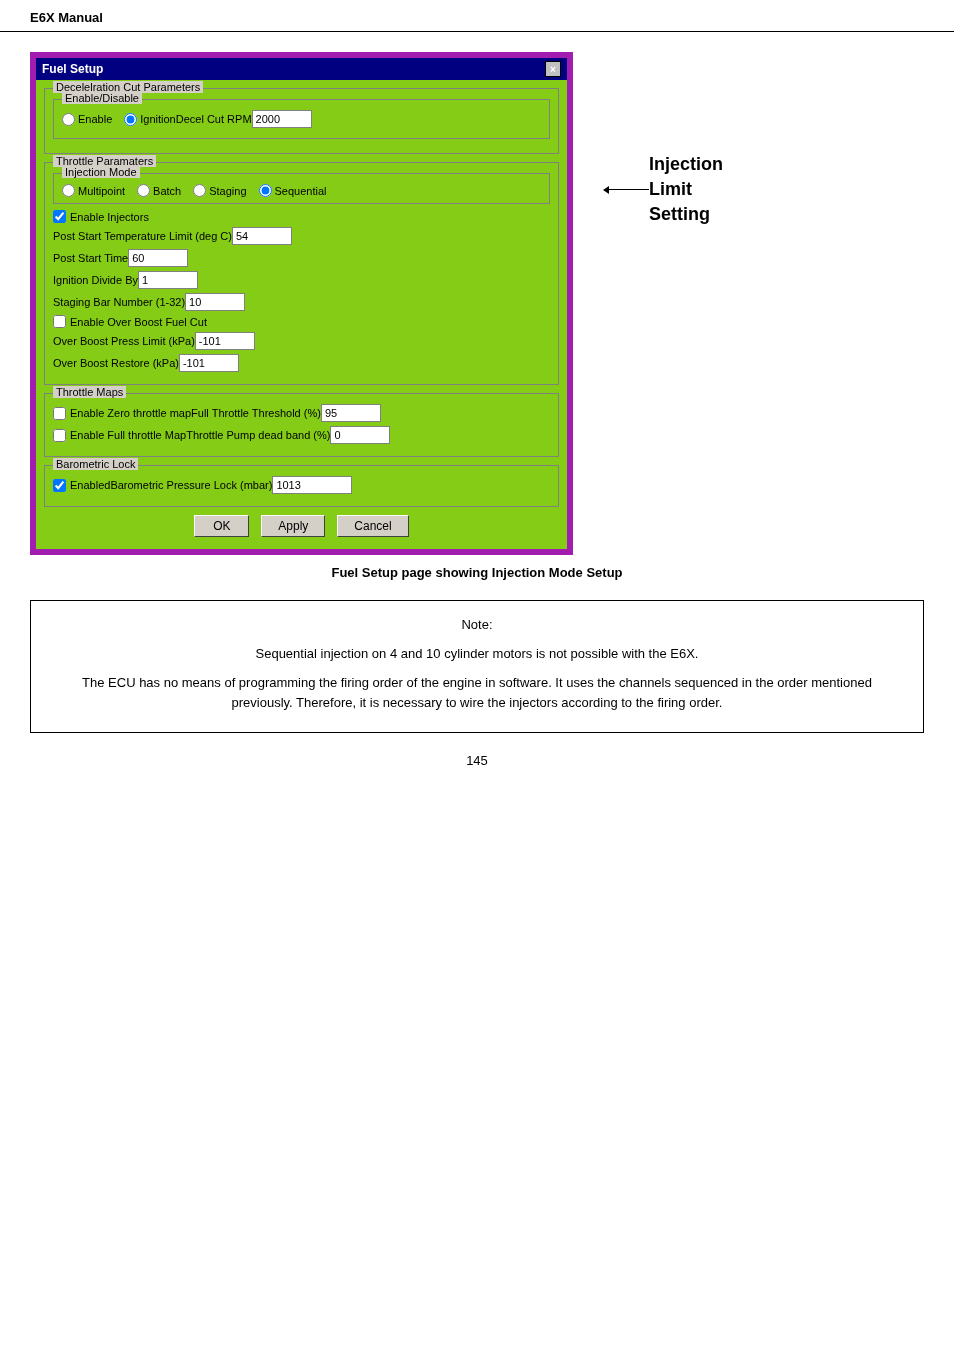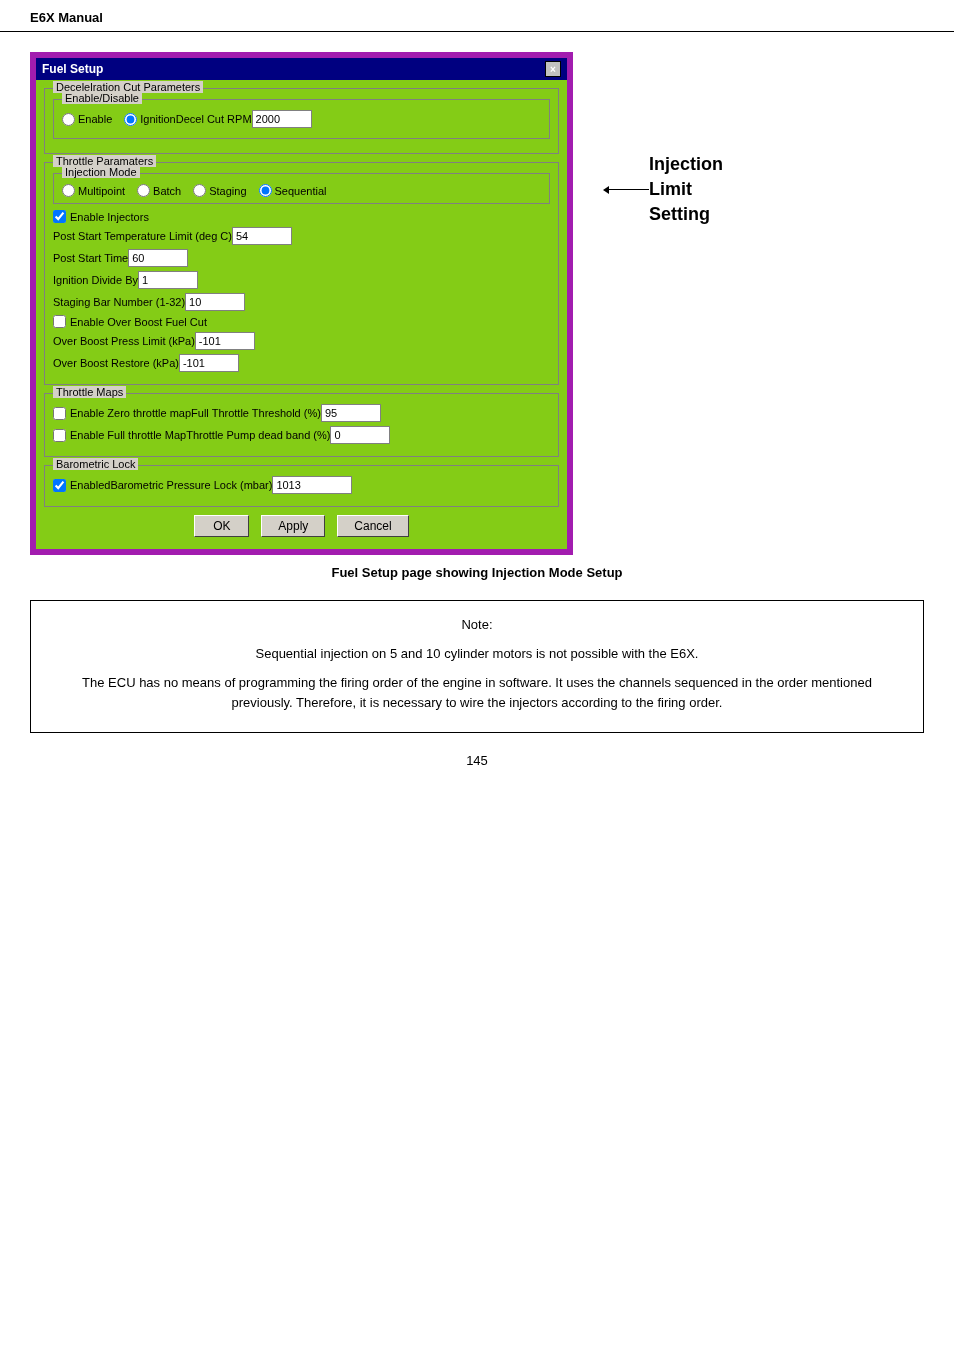--- a/index.html
+++ b/index.html
@@ -412,19 +412,19 @@
         </div>
       </div>
     </div>
 
   </div>
 
   <div class="dialog-caption">Fuel Setup page showing Injection Mode Setup</div>
 
   <div class="note-box">
     <div class="note-title">Note:</div>
-    <div class="note-para">Sequential injection on 5 and 10 cylinder motors is not possible with the E6X.</div>
+    <div class="note-para">Sequential injection on 4 and 10 cylinder motors is not possible with the E6X.</div>
     <div class="note-para2">The ECU has no means of programming the firing order of the engine in software. It uses the channels sequenced in the order mentioned previously. Therefore, it is necessary to wire the injectors according to the firing order.</div>
   </div>
 
   <div class="page-number">145</div>
 
 </div>
 
 </body></html>

